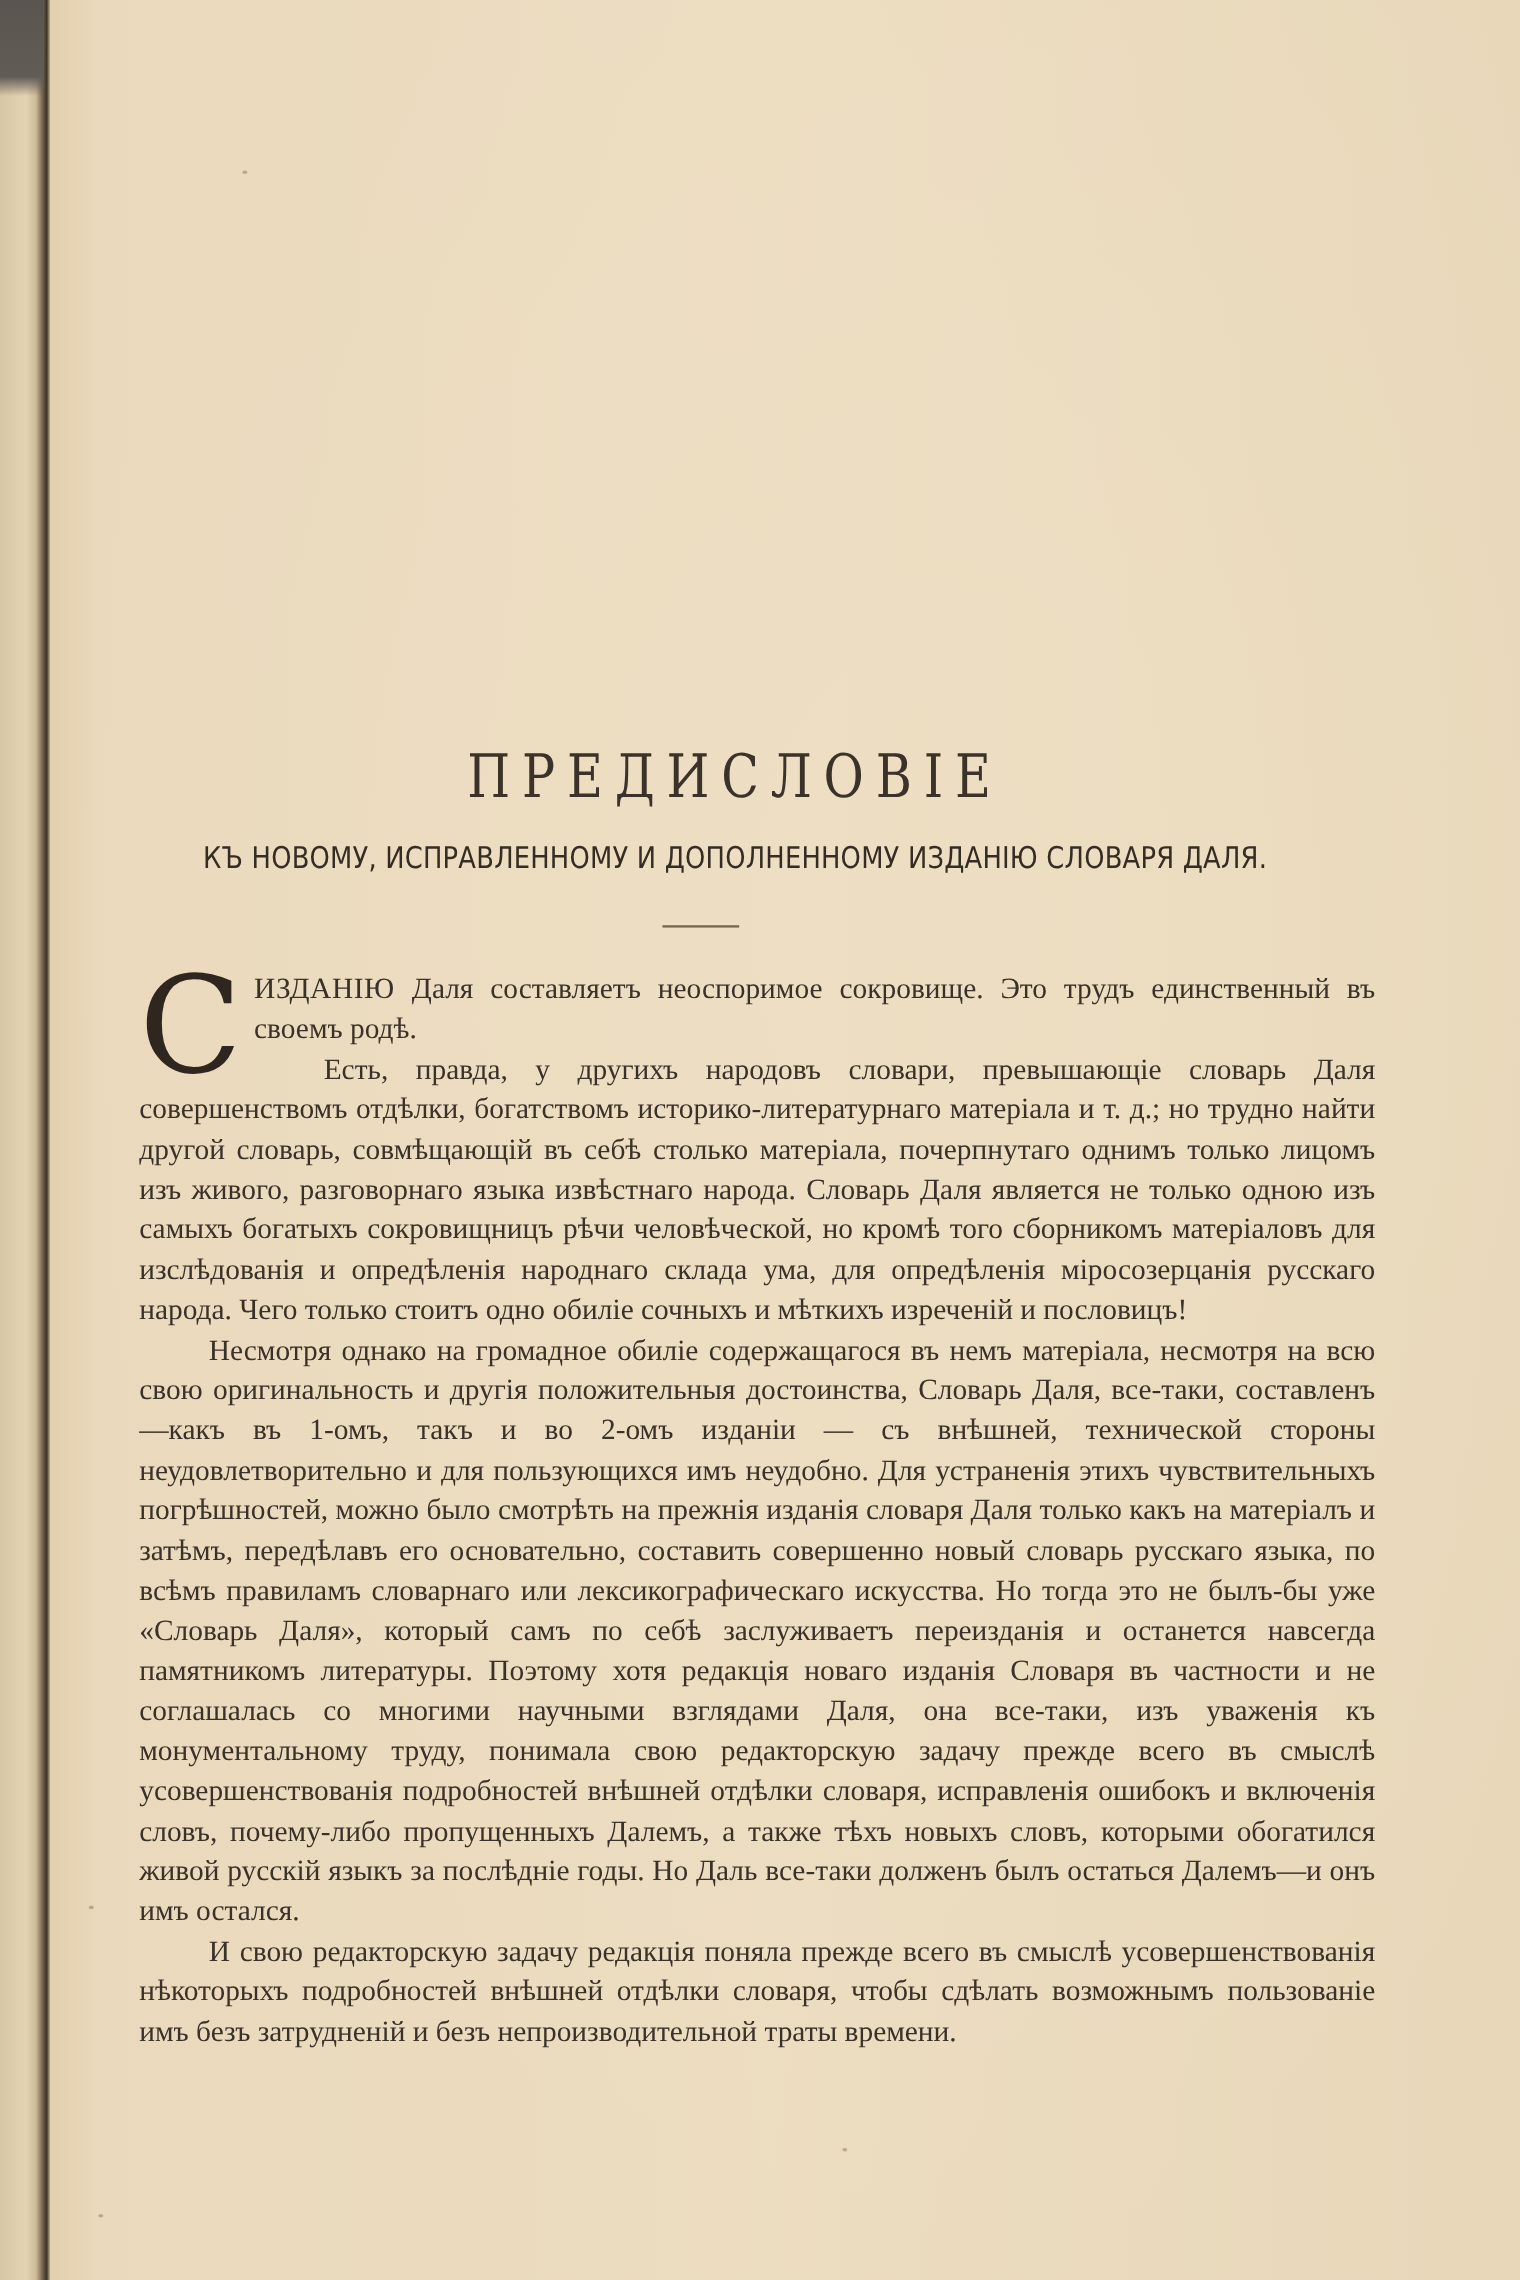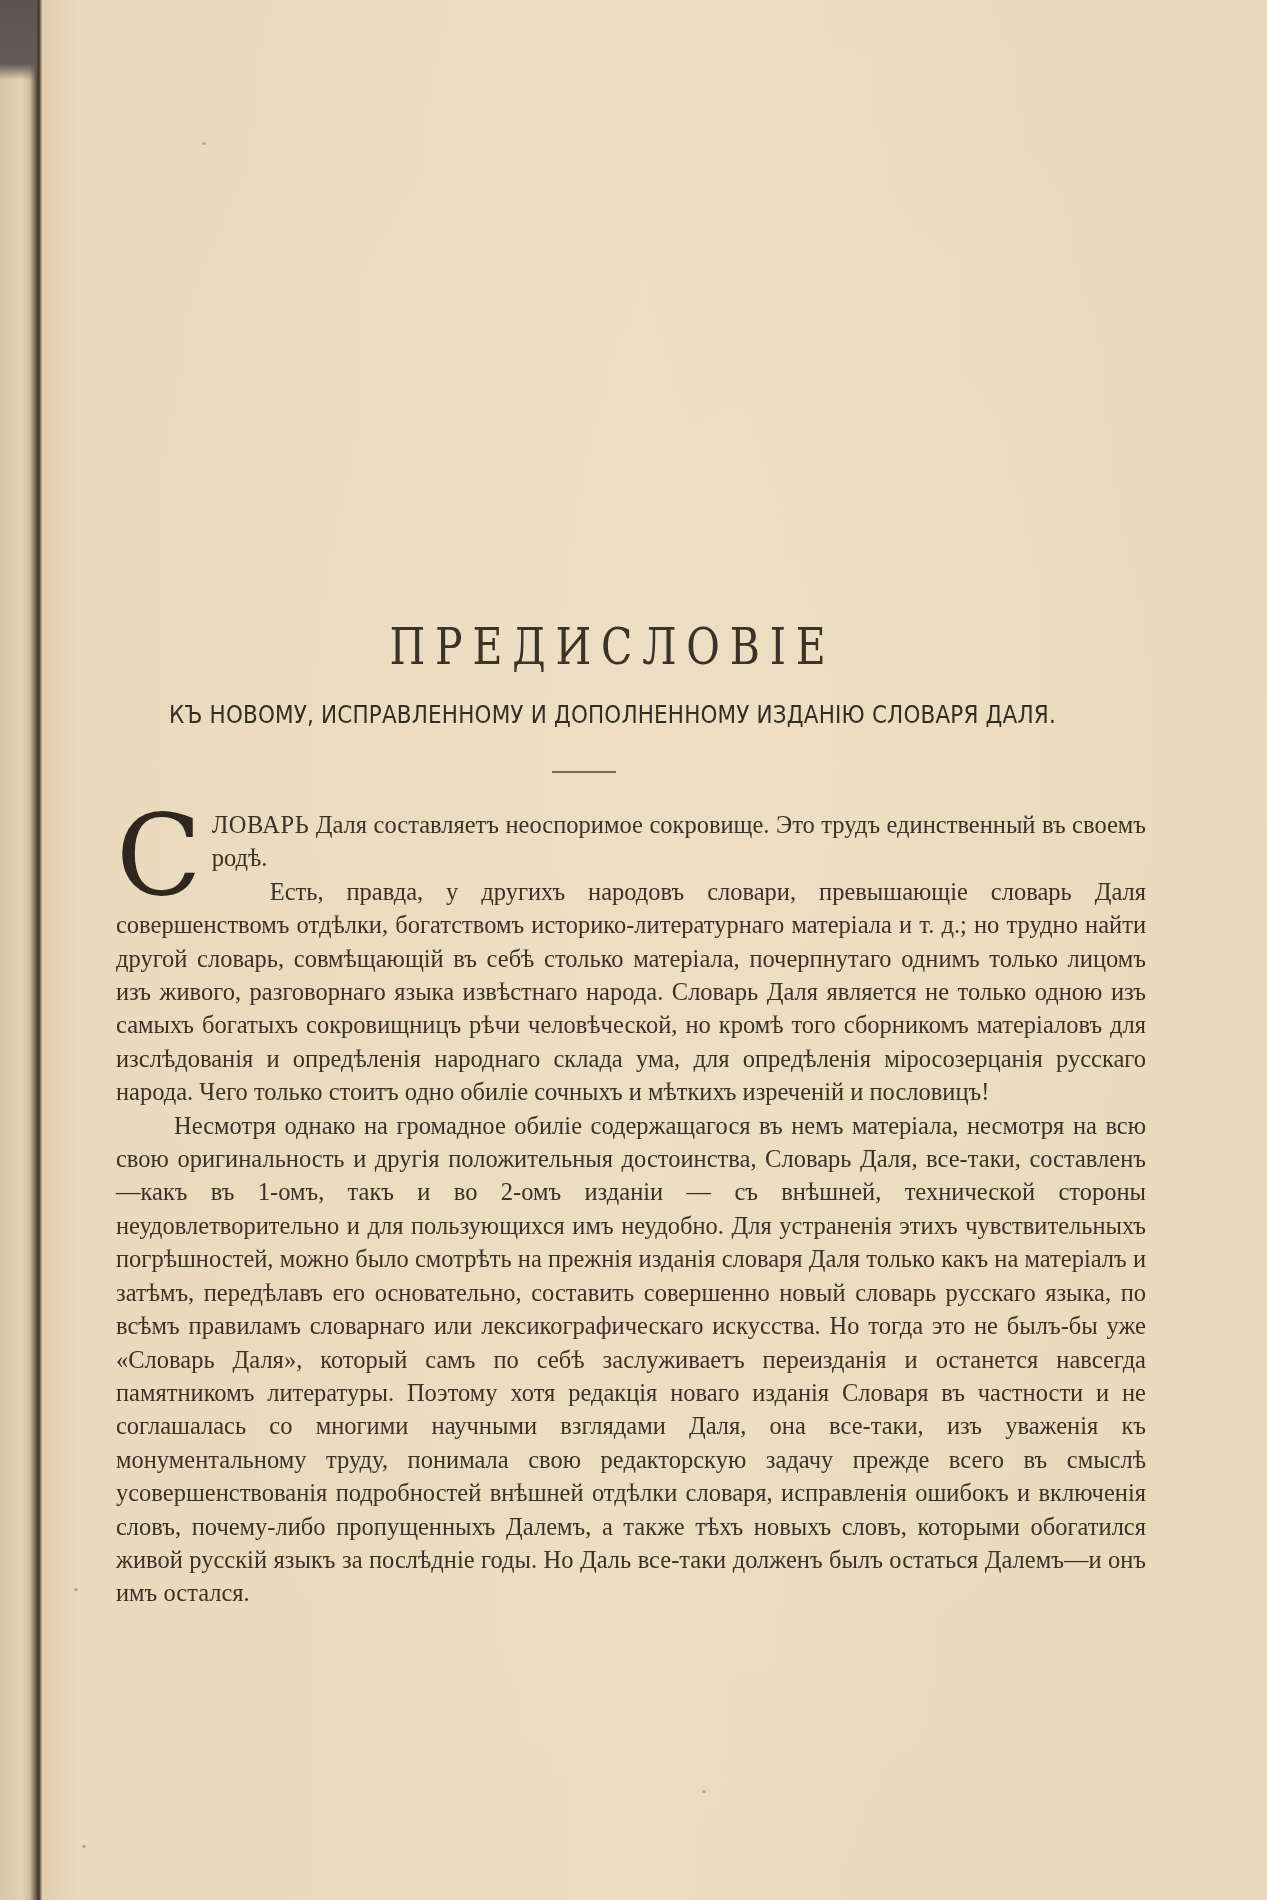--- a/index.html
+++ b/index.html
@@ -68,17 +68,18 @@
   <span class="speck" style="left:32px;top:1588px;"></span>
   <span class="speck" style="left:660px;top:1790px;"></span>
 </div>
 
 <div class="title">ПРЕДИСЛОВІЕ</div>
 <div class="subtitle">КЪ НОВОМУ, ИСПРАВЛЕННОМУ И ДОПОЛНЕННОМУ ИЗДАНІЮ СЛОВАРЯ ДАЛЯ.</div>
 <div class="rule"></div>
 
 <div class="body-text">
   <p class="first">
-    <span class="dropcap">С</span><span class="smallcaps">ЛОВАРЬ</span><span> Даля составляетъ неоспоримое сокровище. Это трудъ единственный въ своемъ родѣ.</span>
+    <span class="dropcap">С</span><span class="smallcaps">ИЗДАНІЮ</span><span> Даля составляетъ неоспоримое сокровище. Это трудъ единственный въ своемъ родѣ.</span>
   </p>
   <p>Есть, правда, у другихъ народовъ словари, превышающіе словарь Даля совершенствомъ отдѣлки, богатствомъ историко-литературнаго матеріала и т. д.; но трудно найти другой словарь, совмѣщающій въ себѣ столько матеріала, почерпнутаго однимъ только лицомъ изъ живого, разговорнаго языка извѣстнаго народа. Словарь Даля является не только одною изъ самыхъ богатыхъ сокровищницъ рѣчи человѣческой, но кромѣ того сборникомъ матеріаловъ для изслѣдованія и опредѣленія народнаго склада ума, для опредѣленія міросозерцанія русскаго народа. Чего только стоитъ одно обиліе сочныхъ и мѣткихъ изреченій и пословицъ!</p>
   <p>Несмотря однако на громадное обиліе содержащагося въ немъ матеріала, несмотря на всю свою оригинальность и другія положительныя достоинства, Словарь Даля, все-таки, составленъ—какъ въ 1-омъ, такъ и во 2-омъ изданіи — съ внѣшней, технической стороны неудовлетворительно и для пользующихся имъ неудобно. Для устраненія этихъ чувствительныхъ погрѣшностей, можно было смотрѣть на прежнія изданія словаря Даля только какъ на матеріалъ и затѣмъ, передѣлавъ его основательно, составить совершенно новый словарь русскаго языка, по всѣмъ правиламъ словарнаго или лексикографическаго искусства. Но тогда это не былъ-бы уже «Словарь Даля», который самъ по себѣ заслуживаетъ переизданія и останется навсегда памятникомъ литературы. Поэтому хотя редакція новаго изданія Словаря въ частности и не соглашалась со многими научными взглядами Даля, она все-таки, изъ уваженія къ монументальному труду, понимала свою редакторскую задачу прежде всего въ смыслѣ усовершенствованія подробностей внѣшней отдѣлки словаря, исправленія ошибокъ и включенія словъ, почему-либо пропущенныхъ Далемъ, а также тѣхъ новыхъ словъ, которыми обогатился живой русскій языкъ за послѣдніе годы. Но Даль все-таки долженъ былъ остаться Далемъ—и онъ имъ остался.</p>
+  <p>И свою редакторскую задачу редакція поняла прежде всего въ смыслѣ усовершенствованія нѣкоторыхъ подробностей внѣшней отдѣлки словаря, чтобы сдѣлать возможнымъ пользованіе имъ безъ затрудненій и безъ непроизводительной траты времени.</p>
 </div>
 
 </body></html>

